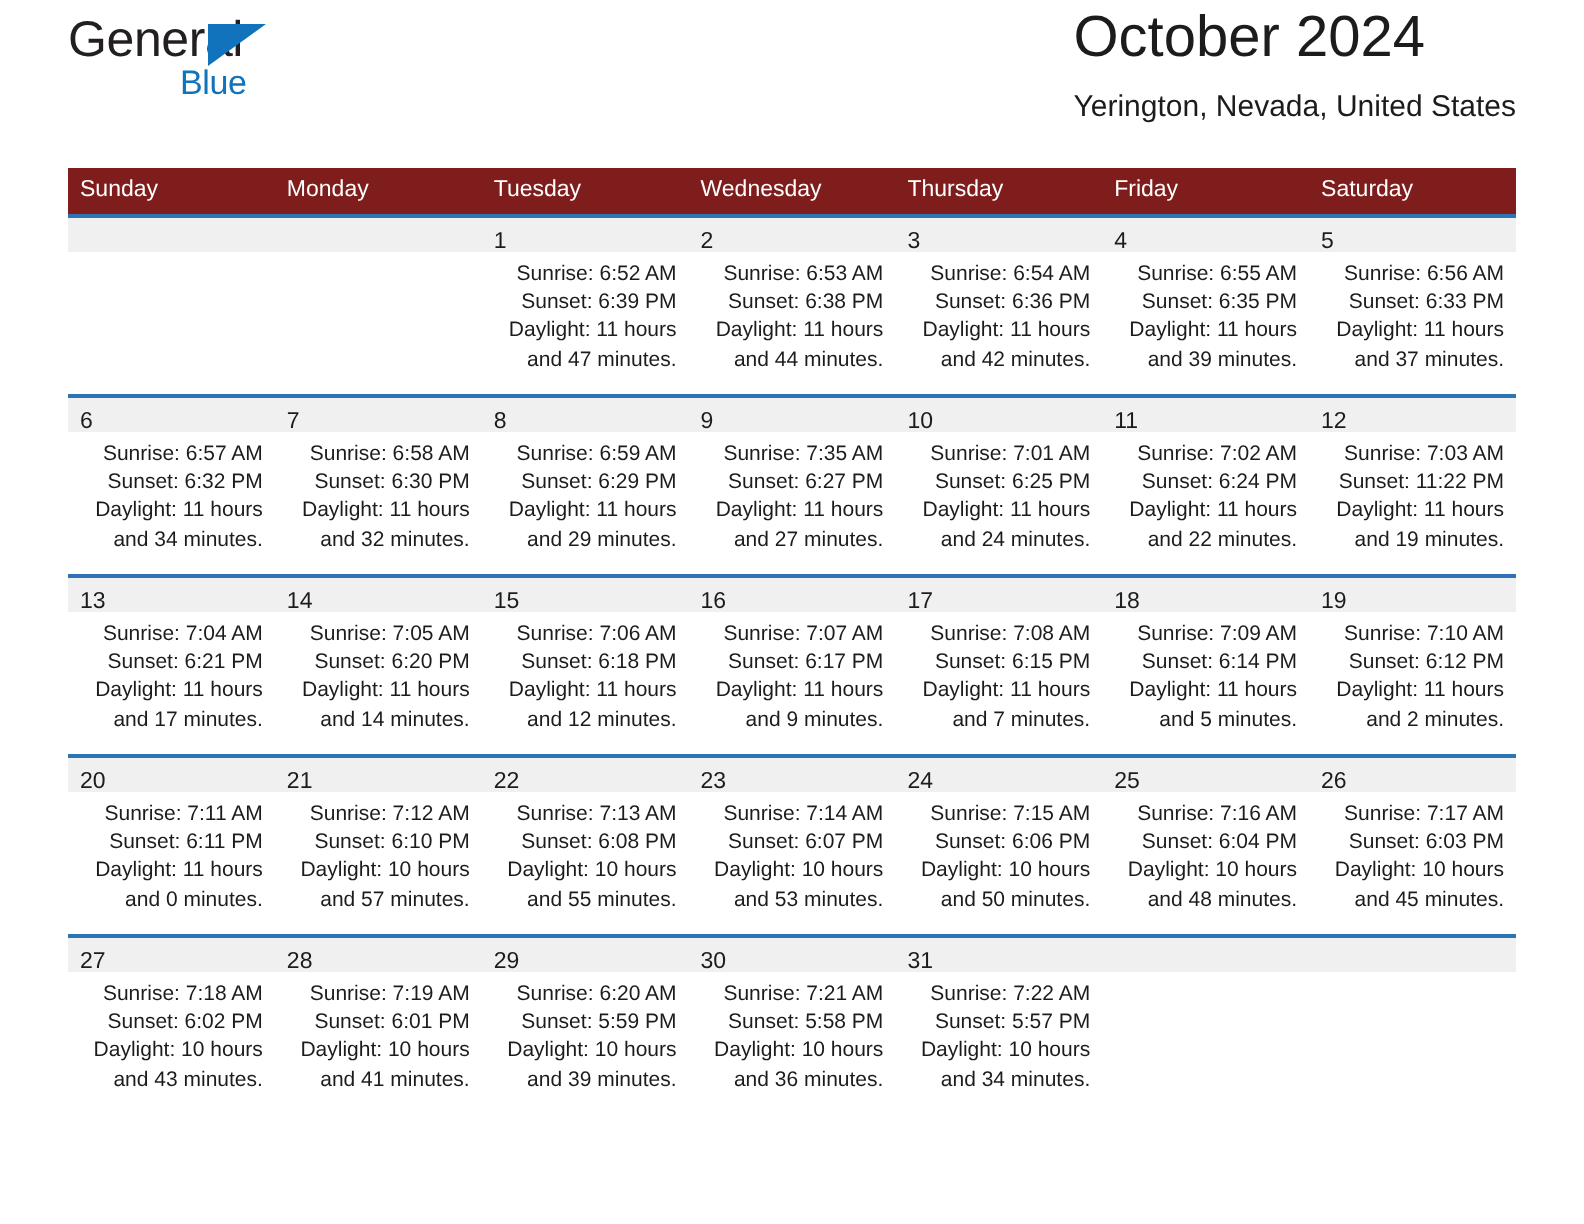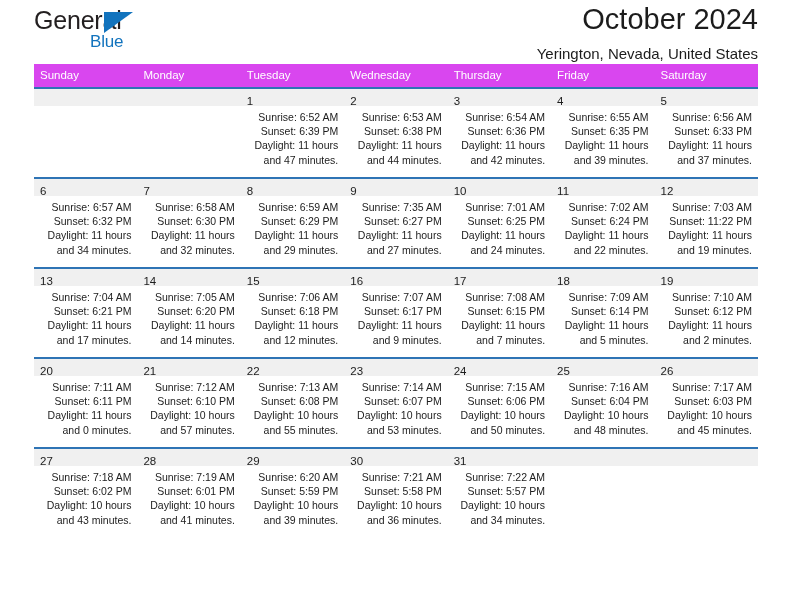--- a/index.html
+++ b/index.html
@@ -18,21 +18,21 @@
     position: relative;
     width: 792px;
     height: 612px;
     box-sizing: border-box;
     padding: 0 34px;
   }
 
   
   .topbar {
     position: relative;
-    height: 64px;
+    height: 84px;
     display: flex;
     align-items: flex-start;
     justify-content: space-between;
   }
   .brand {
     position: relative;
     margin-top: 8px;
     width: 180px;
     height: 52px;
     line-height: 1;
@@ -55,21 +55,21 @@
   .brand-blue {
     position: absolute;
     left: 56px;
     top: 25px;
     font-size: 17px;
     color: #1273bd;
     letter-spacing: -0.2px;
   }
 
   .titles {
-    text-align: right;
+    text-align: left;
     padding-top: 2px;
   }
   .cal-title {
     font-size: 29px;
     color: #1c1c1c;
     font-weight: normal;
     line-height: 1.2;
     white-space: nowrap;
   }
   .cal-sub {
@@ -79,21 +79,21 @@
     white-space: nowrap;
   }
 
   
   .calendar {
     width: 724px;
     border-collapse: collapse;
     table-layout: fixed;
   }
   .calendar th {
-    background: #d946ef;
+    background: #7f1d1d;
     color: #ffffff;
     font-size: 11.5px;
     font-weight: normal;
     text-align: left;
     padding: 5px 0 6px 6px;
     height: 12px;
     border: none;
   }
   .calendar td {
     vertical-align: top;

